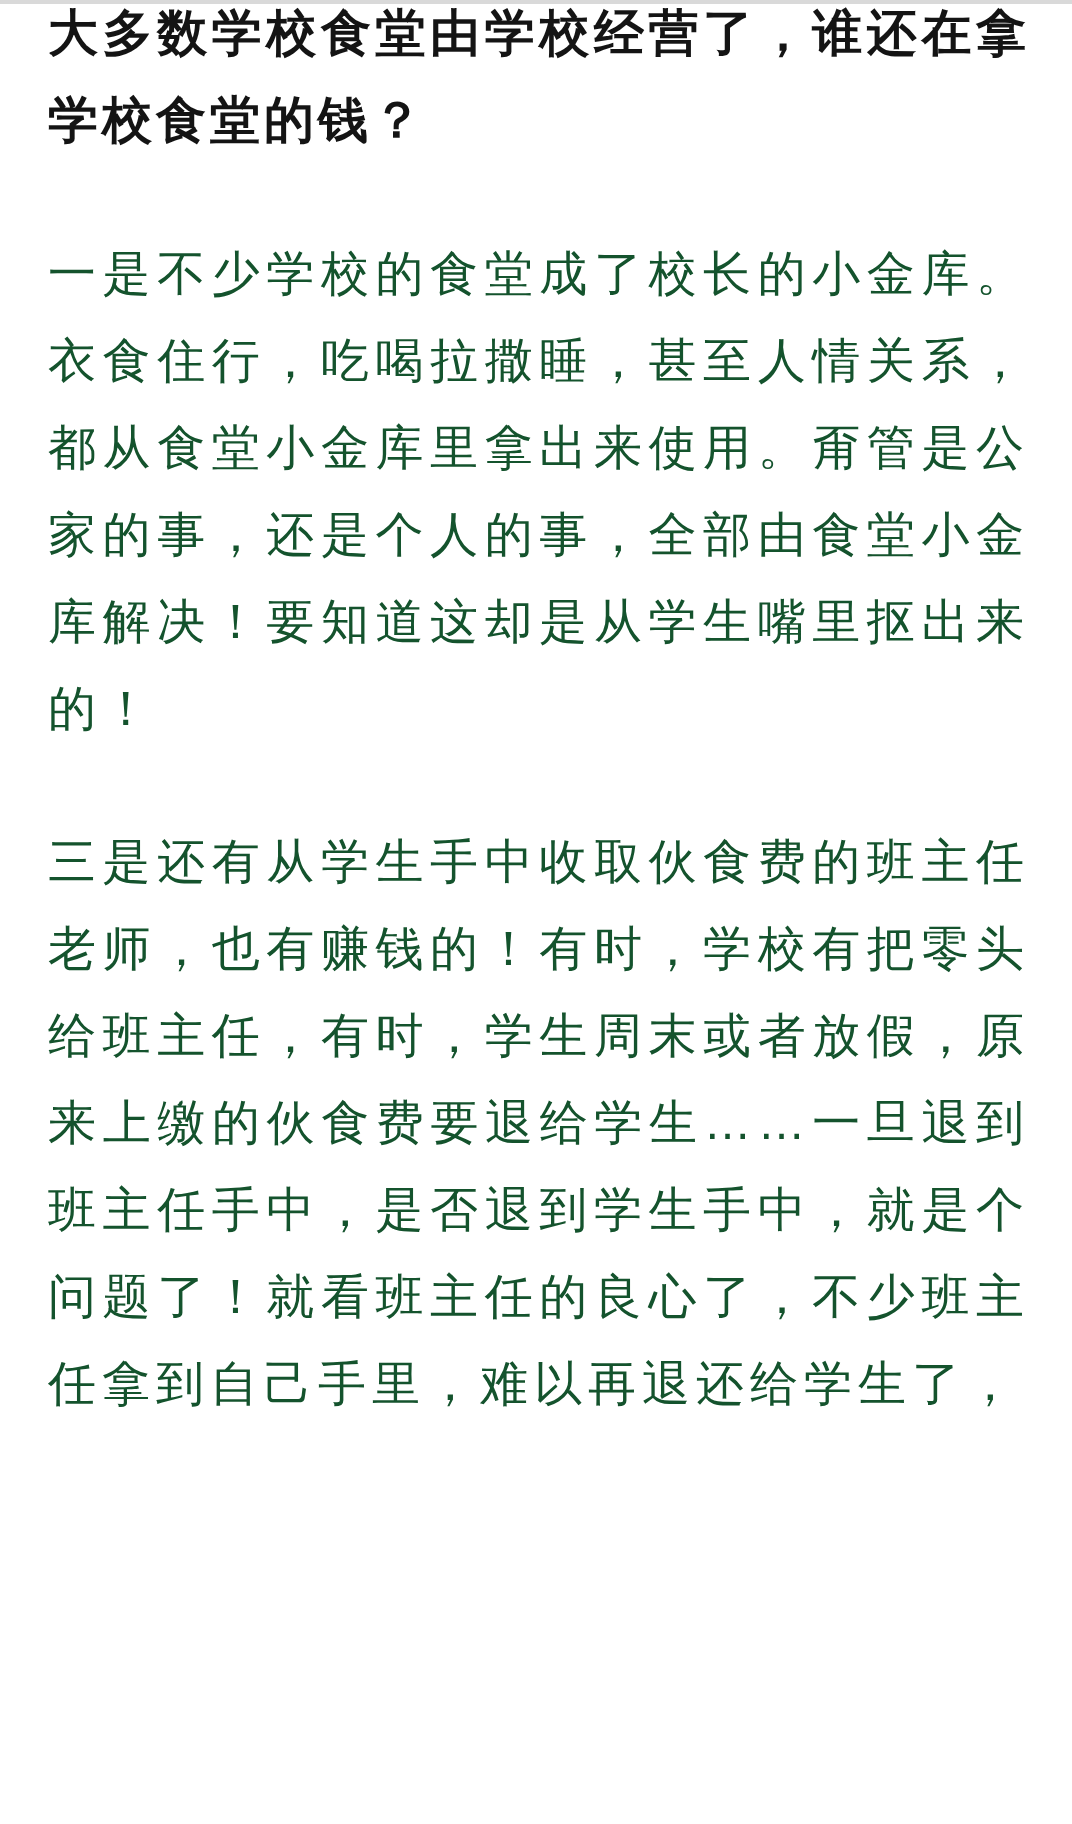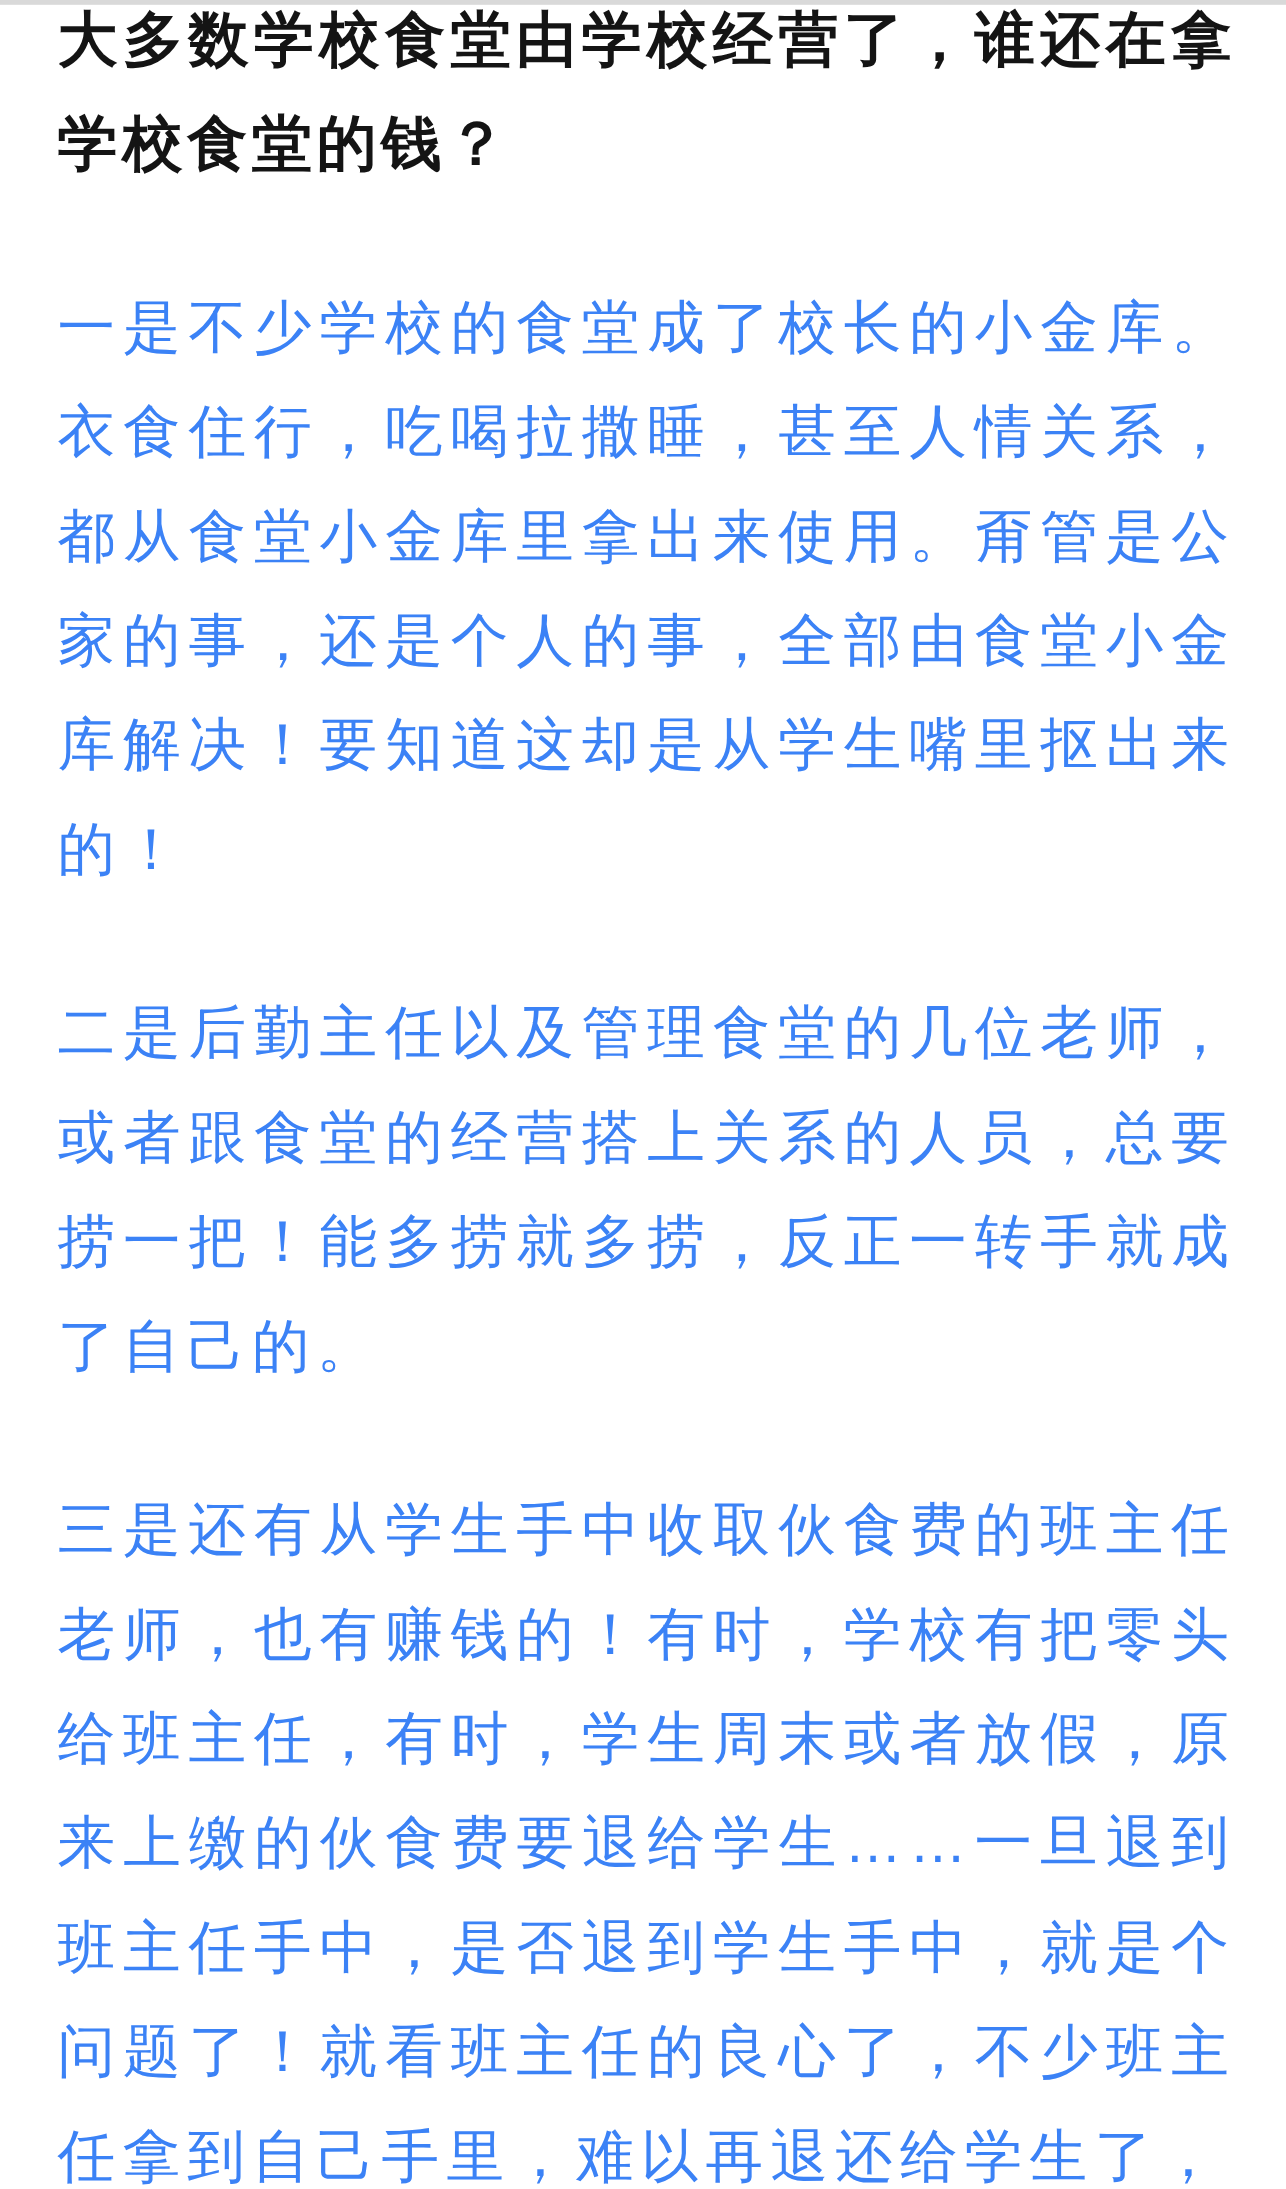--- a/index.html
+++ b/index.html
@@ -28,28 +28,27 @@
     letter-spacing: 4px;
     color: #141414;
     margin: -14px 0 0 0;
     text-align: justify;
   }
   .article-paragraph {
     font-size: 48px;
     font-weight: 400;
     line-height: 87px;
     letter-spacing: 6px;
-    color: #3b82f6;
+    color: #14532d;
     margin: 66px 0 0 0;
     text-align: justify;
   }
 </style>
 </head>
 <body>
 
 <div class="top-edge"></div>
 
 <article class="article">
   <h1 class="article-title">大多数学校食堂由学校经营了，谁还在拿学校食堂的钱？</h1>
   <p class="article-paragraph">一是不少学校的食堂成了校长的小金库。衣食住行，吃喝拉撒睡，甚至人情关系，都从食堂小金库里拿出来使用。甭管是公家的事，还是个人的事，全部由食堂小金库解决！要知道这却是从学生嘴里抠出来的！</p>
-  <p class="article-paragraph">二是后勤主任以及管理食堂的几位老师，或者跟食堂的经营搭上关系的人员，总要捞一把！能多捞就多捞，反正一转手就成了自己的。</p>
   <p class="article-paragraph">三是还有从学生手中收取伙食费的班主任老师，也有赚钱的！有时，学校有把零头给班主任，有时，学生周末或者放假，原来上缴的伙食费要退给学生……一旦退到班主任手中，是否退到学生手中，就是个问题了！就看班主任的良心了，不少班主任拿到自己手里，难以再退还给学生了，</p>
 </article>
 
 </body></html>

